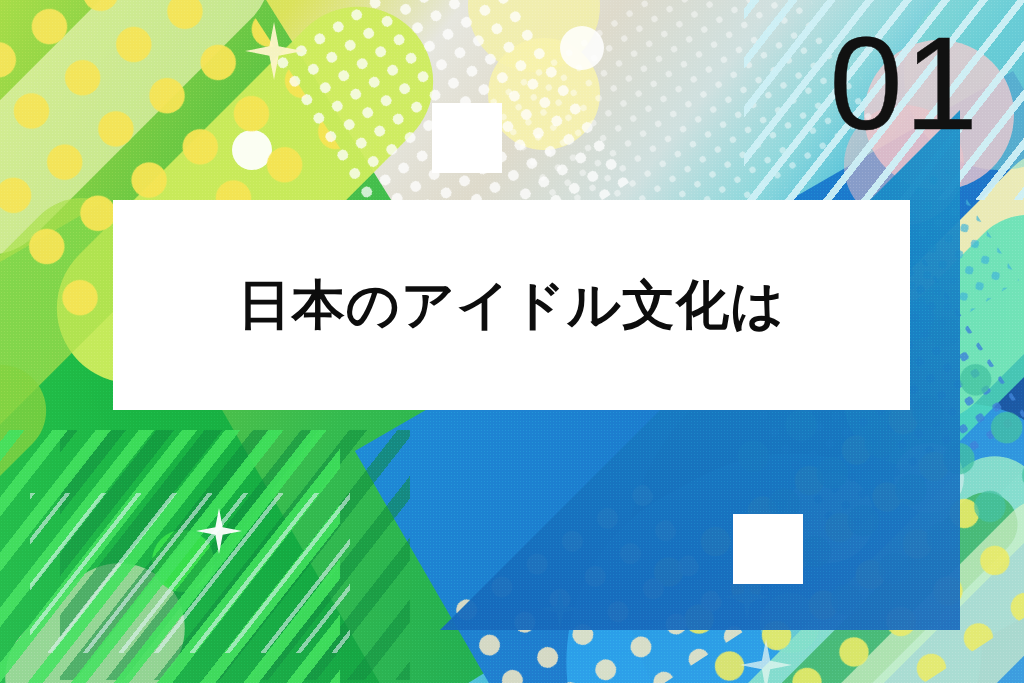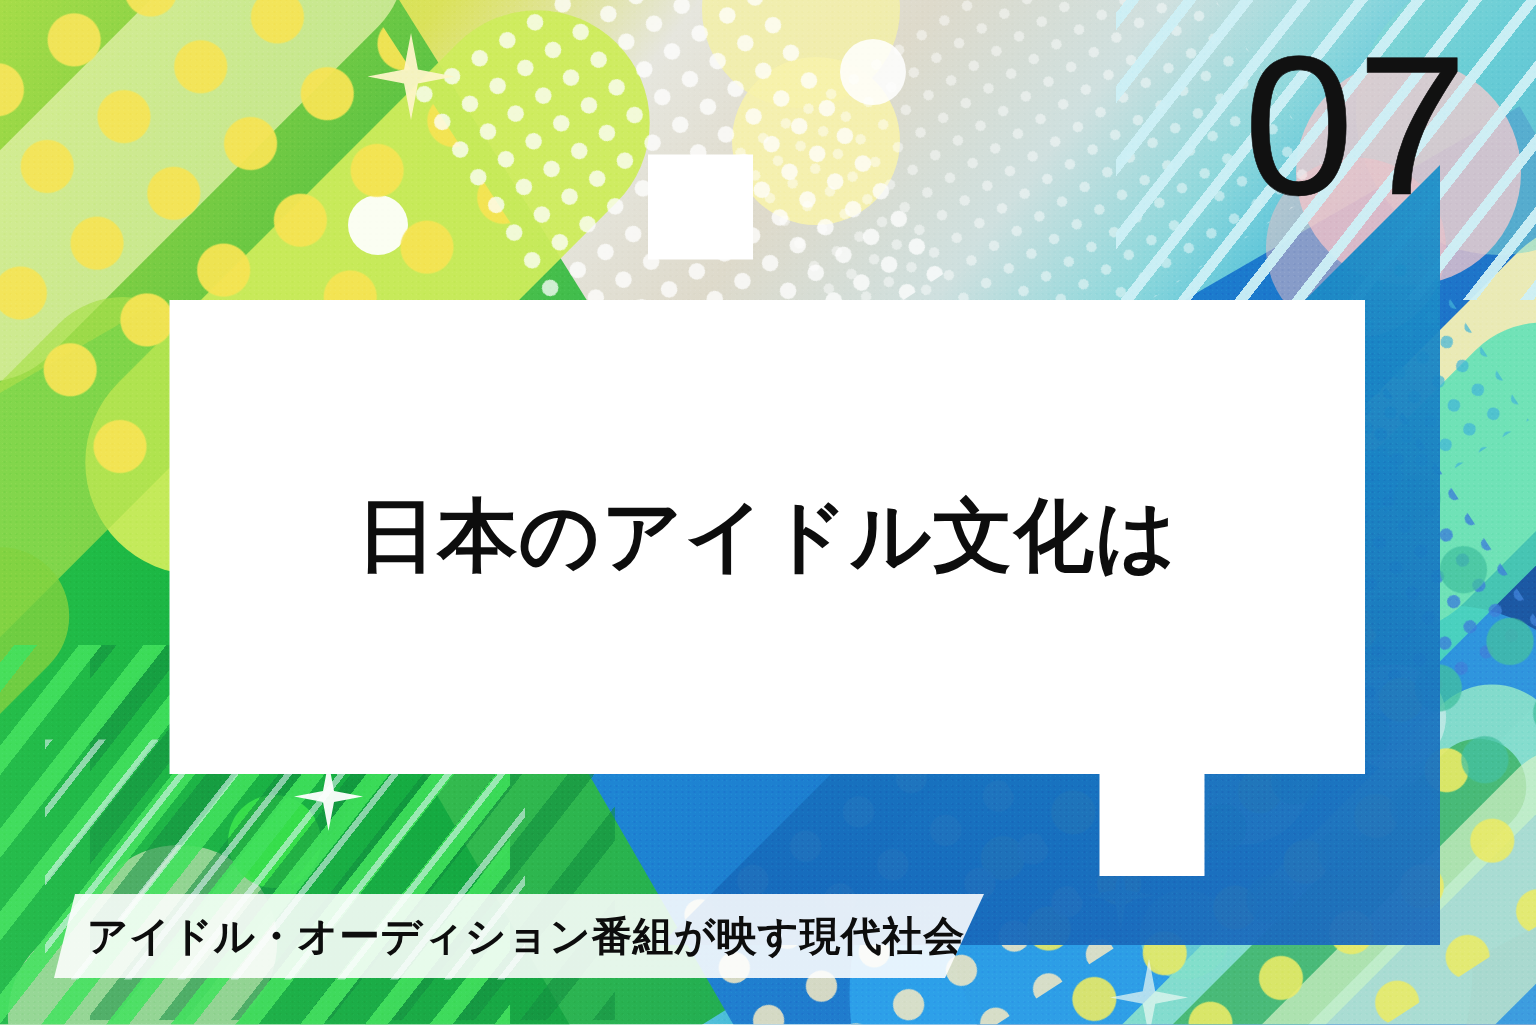--- a/index.html
+++ b/index.html
@@ -232,21 +232,21 @@
     font-family:"Liberation Sans","DejaVu Sans",sans-serif;
     font-size:132px;line-height:1;
     font-weight:300;
     color:#111111;
     letter-spacing:2px;
     -webkit-text-stroke:0.4px #111;
   }
 
   .title-card{
     position:absolute;left:113px;top:200px;
-    width:797px;height:316px;
+    width:797px;height:210px;
     background:#ffffff;
     z-index:20;
     display:flex;flex-direction:column;
     align-items:center;justify-content:center;
     gap:10px;
   }
   .title-line{
     font-family:"Liberation Sans","DejaVu Sans",sans-serif;
     font-weight:bold;
     font-size:53px;
@@ -338,23 +338,20 @@
     <div class="lay spark sp-5"></div>
 
     <div class="lay shadow-wedge"></div>
     <div class="lay sq sq-1"></div>
     <div class="lay sq sq-2"></div>
 
     <div class="lay grain"></div>
     <div class="lay vign"></div>
   </div>
 
-  <div class="number">07</div>
+  <div class="number">01</div>
 
   <div class="title-card">
     <div class="title-line">日本のアイドル文化は</div>
   </div>
 
-  <div class="subtitle-band">
-    <div class="subtitle">アイドル・オーディション番組が映す現代社会</div>
-  </div>
 
 </div>
 
 </body></html>

